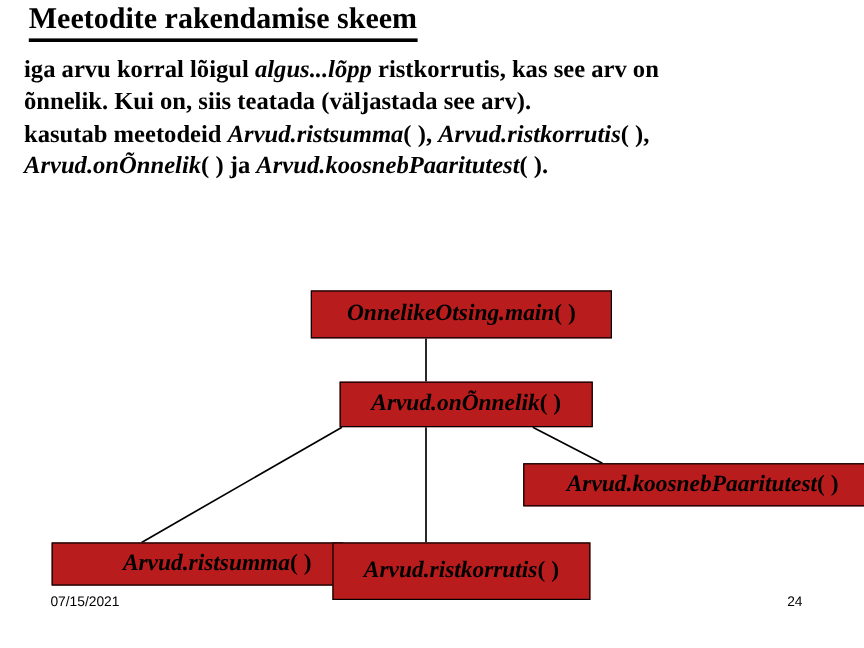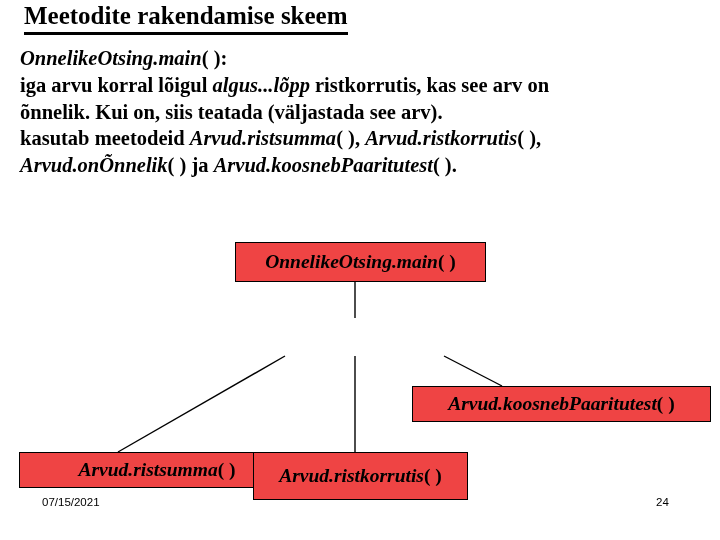--- a/index.html
+++ b/index.html
@@ -61,29 +61,30 @@
   #connectors {
     position: absolute;
     left: 0;
     top: 0;
     width: 720px;
     height: 540px;
   }
   .node {
     position: absolute;
     border: 1.6px solid #000000;
-    background: #ef4444;
+    background: #b91c1c;
     box-sizing: border-box;
     display: flex;
     align-items: center;
     justify-content: center;
     font-weight: bold;
     font-size: 19.5px;
     white-space: nowrap;
     line-height: 1;
+    margin-left: 24px;
   }
   .node .lbl {
     display: inline-block;
     padding: 0 6px;
   }
 
   #node-main      { left: 235px; top: 242px; width: 251px; height: 40px; }
   #node-onnelik   { left: 259px; top: 318px; width: 211px; height: 38px; }
   #node-paaritu   { left: 412px; top: 386px; width: 299px; height: 36px; }
   #node-ristsumma { left: 19px;  top: 452px; width: 243px; height: 36px; padding-left: 33px; }
@@ -100,21 +101,20 @@
   }
   #footer-date { left: 42px; }
   #footer-page { left: 656px; }
 </style>
 </head>
 <body>
 
 <div id="slide-title"><span class="title-text">Meetodite rakendamise skeem</span></div>
 
 <div id="body-block">
-    <div class="ln"><span class="it">OnnelikeOtsing.main</span><span>( ):</span></div>
     <div class="ln"><span>iga arvu korral lõigul </span><span class="it">algus...lõpp</span><span> ristkorrutis, kas see arv on</span></div>
     <div class="ln"><span>õnnelik. Kui on, siis teatada (väljastada see arv).</span></div>
     <div class="ln"><span>kasutab meetodeid </span><span class="it">Arvud.ristsumma</span><span>( ), </span><span class="it">Arvud.ristkorrutis</span><span>( ),</span></div>
     <div class="ln"><span class="it">Arvud.onÕnnelik</span><span>( ) ja </span><span class="it">Arvud.koosnebPaaritutest</span><span>( ).</span></div>
   </div>
 
 <div id="diagram">
 
   <svg id="connectors" viewBox="0 0 720 540" width="720" height="540" xmlns="http://www.w3.org/2000/svg">
 
@@ -124,20 +124,23 @@
 
     <line x1="355" y1="356" x2="355" y2="452" stroke="#000000" stroke-width="1.4"></line>
 
     <line x1="444" y1="356" x2="502" y2="386" stroke="#000000" stroke-width="1.4"></line>
   </svg>
 
   <div class="node" id="node-main">
     <span class="lbl"><span class="it">OnnelikeOtsing.main</span><span>( )</span></span>
   </div>
 
+  <div class="node" id="node-onnelik">
+    <span class="lbl"><span class="it">Arvud.onÕnnelik</span><span>( )</span></span>
+  </div>
 
   <div class="node" id="node-paaritu">
     <span class="lbl"><span class="it">Arvud.koosnebPaaritutest</span><span>( )</span></span>
   </div>
 
   <div class="node" id="node-ristsumma">
     <span class="lbl"><span class="it">Arvud.ristsumma</span><span>( )</span></span>
   </div>
 
   <div class="node" id="node-ristkorr">

